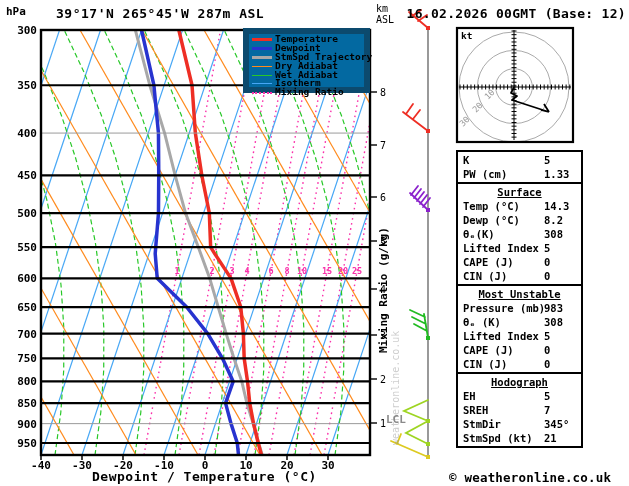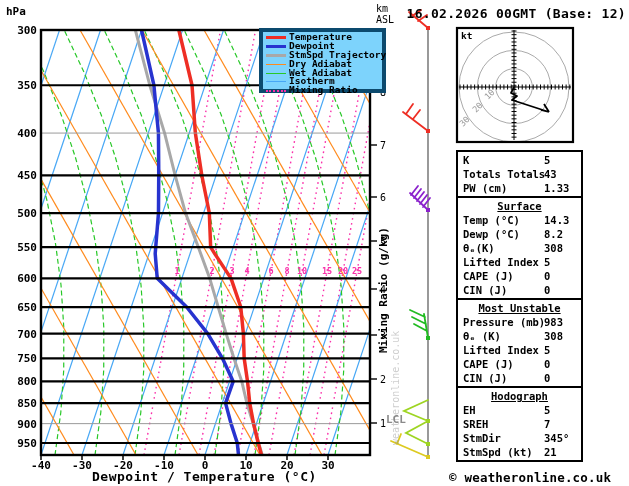--- a/index.html
+++ b/index.html
@@ -5,22 +5,22 @@
   html,body{margin:0;padding:0;background:#fff;}
   #stage{position:relative;width:629px;height:486px;background:#fff;overflow:hidden;
          font-family:"DejaVu Sans Mono","Liberation Mono",monospace;color:#000;}
   #svg-main{position:absolute;left:0;top:0;}
   .abs{position:absolute;white-space:nowrap;}
   .b{font-weight:bold;}
   #hpa-label{left:6px;top:5px;font-size:11px;}
   #chart-title{left:56px;top:6px;font-size:13px;letter-spacing:.5px;}
   #date-title{right:3px;top:6px;font-size:13px;letter-spacing:.3px;}
   #km-label{left:376px;top:3px;font-size:10px;line-height:11px;text-align:left;}
-  #legend-box{left:243px;top:28px;width:127px;height:65px;border:4px solid #0c4a6e;background:#7dd3fc;
-              box-sizing:border-box;padding:1px 0 0 3px;margin-left:16px;}
+  #legend-box{left:243px;top:28px;width:127px;height:65px;border:6px solid #0c4a6e;background:#0369a1;
+              box-sizing:border-box;padding:1px 0 0 3px;}
   .lg-row{height:8.9px;display:flex;align-items:center;font-size:9.5px;font-weight:bold;line-height:8.9px;}
   .lg-swatch{width:20px;margin-right:3px;flex:none;}
   #mixr-axis-label{left:377px;top:353px;width:170px;font-size:11px;transform:rotate(-90deg);
                    transform-origin:0 0;letter-spacing:0px;}
   #watermark-v{left:390px;top:445px;width:200px;font-size:10px;color:rgba(130,130,130,.4);
                transform:rotate(-90deg);transform-origin:0 0;}
   #lcl-label{left:386px;top:413px;font-size:11px;color:#8a8a8a;}
   #kt-label{left:461px;top:30px;font-size:9.5px;}
   #axis-title{left:84px;top:469px;font-size:13px;letter-spacing:.5px;padding-left:8px;}
   #footer{left:449px;top:470px;font-size:12.5px;letter-spacing:.2px;}
@@ -250,20 +250,21 @@
           <text x="488" y="100" font-family="&quot;DejaVu Sans Mono&quot;,monospace" font-size="8.5px" fill="#999999" transform="rotate(-45 488 100)">10</text>
           <text x="476" y="113" font-family="&quot;DejaVu Sans Mono&quot;,monospace" font-size="8.5px" fill="#999999" transform="rotate(-45 476 113)">20</text>
           <text x="463" y="127" font-family="&quot;DejaVu Sans Mono&quot;,monospace" font-size="8.5px" fill="#999999" transform="rotate(-45 463 127)">30</text>
           <path d="M514,87 L511,93 L517,96 L512,100 L549,112 M549,112 L541,110 M549,112 L544,104" fill="none" stroke="#000" stroke-width="1.8" stroke-linejoin="round"></path>
         </g>
         <rect x="457" y="28" width="116" height="114" fill="none" stroke="#000" stroke-width="2.2"></rect>
       </g>
     </svg>
 
   <div class="abs b" id="hpa-label">hPa</div>
+  <div class="abs b" id="chart-title">39°17'N 265°45'W 287m ASL</div>
   <div class="abs b" id="date-title">16.02.2026 00GMT (Base: 12)</div>
   <div class="abs" id="km-label">
     <div>km</div>
     <div>ASL</div>
   </div>
 
   <div class="abs" id="watermark-v">weatheronline.co.uk</div>
   <div class="abs b" id="mixr-axis-label">Mixing Ratio (g/kg)</div>
   <div class="abs b" id="lcl-label">LCL</div>
 
@@ -300,24 +301,20 @@
 
   <div class="abs b" id="kt-label">kt</div>
 
   <div class="abs" id="data-table">
       <div class="tbl-sec">
         <div class="tbl-row">
           <span class="tbl-lab">K</span>
           <span class="tbl-val">5</span>
         </div>
         <div class="tbl-row">
-          <span class="tbl-lab">Totals Totals</span>
-          <span class="tbl-val">43</span>
-        </div>
-        <div class="tbl-row">
           <span class="tbl-lab">PW (cm)</span>
           <span class="tbl-val">1.33</span>
         </div>
       </div>
       <div class="tbl-sec">
         <div class="tbl-title">Surface</div>
         <div class="tbl-row">
           <span class="tbl-lab">Temp (°C)</span>
           <span class="tbl-val">14.3</span>
         </div>

